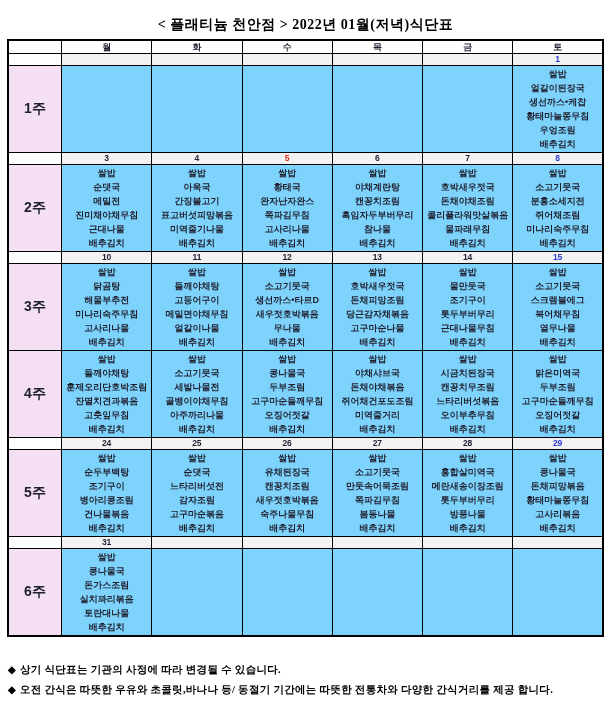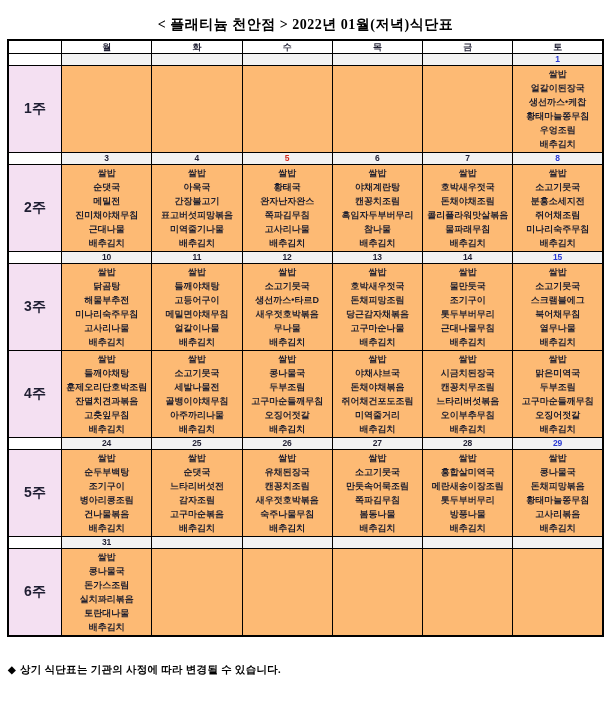--- a/index.html
+++ b/index.html
@@ -27,21 +27,21 @@
   td.date-cell{
     background:#f2f2f2;font-size:8.5px;font-weight:bold;text-align:center;
     color:#1f1f33;
   }
   td.date-cell.red{color:#d42b1e;}
   td.date-cell.blue{color:#2b3bd4;}
   td.week-label{
     background:#f4e0f2;text-align:center;font-size:14px;font-weight:bold;
     color:#1f1f33;
   }
-  td.menu-cell{background:#fdba74;vertical-align:middle;height:86px;}
+  td.menu-cell{background:#7dd3fc;vertical-align:middle;height:86px;}
   .menu-item{
     font-size:9px;font-weight:bold;text-align:center;line-height:14px;
     color:#1f1f2e;white-space:nowrap;
   }
   .notes{margin:26px 0 0 8px;}
   .note-line{
     font-family:"Liberation Serif",serif;font-weight:bold;font-size:10.5px;
     color:#000;margin-bottom:6px;letter-spacing:0.3px;
   }
   .note-line .bullet{margin-right:4px;font-size:10px;}
@@ -341,13 +341,14 @@
         <td class="menu-cell"></td>
         <td class="menu-cell"></td>
         <td class="menu-cell"></td>
         <td class="menu-cell"></td>
       </tr>
     </tbody>
 </table>
 
 <div class="notes">
     <div class="note-line"><span class="bullet">◆</span><span>상기 식단표는 기관의 사정에 따라 변경될 수 있습니다.</span></div>
+    <div class="note-line"><span class="bullet">◆</span><span>오전 간식은 따뜻한 우유와 초콜릿,바나나 등/ 동절기 기간에는 따뜻한 전통차와 다양한 간식거리를 제공 합니다.</span></div>
   </div>
 
 </body></html>

